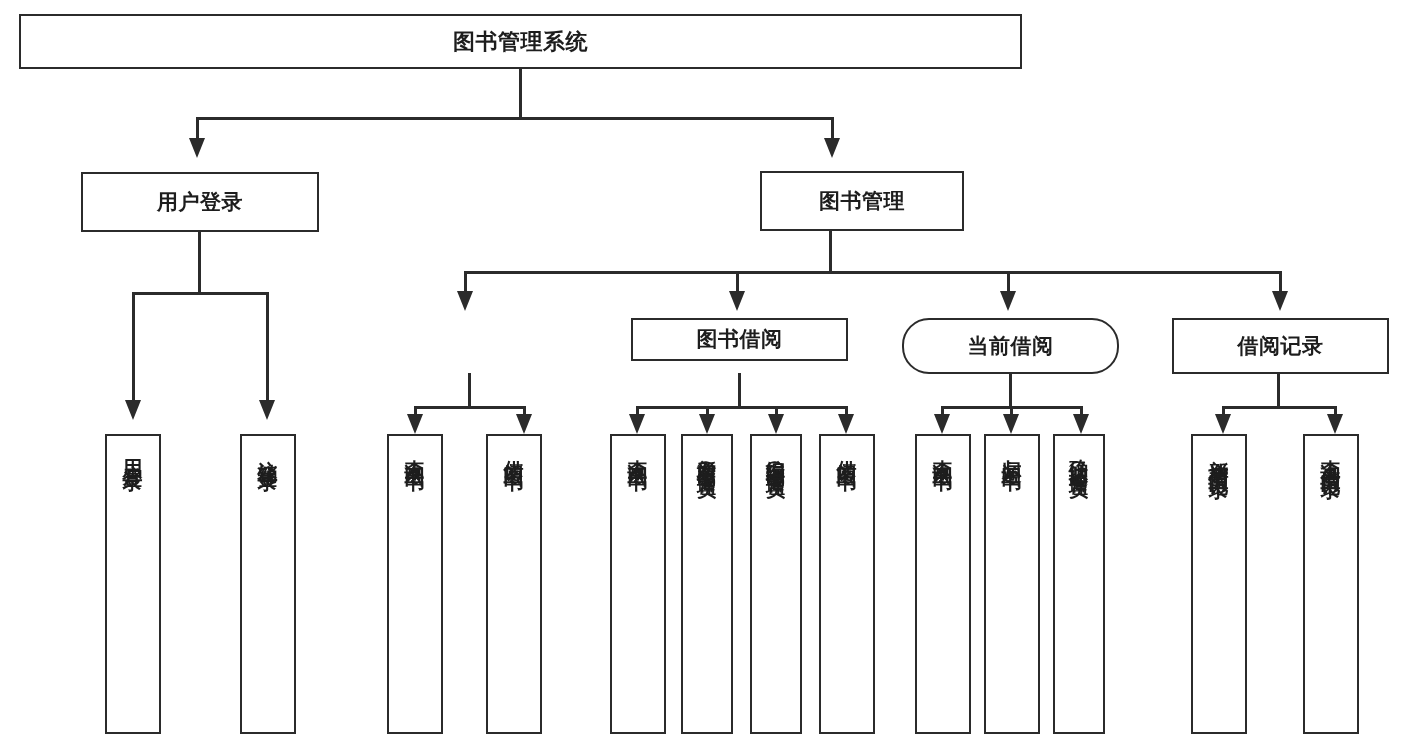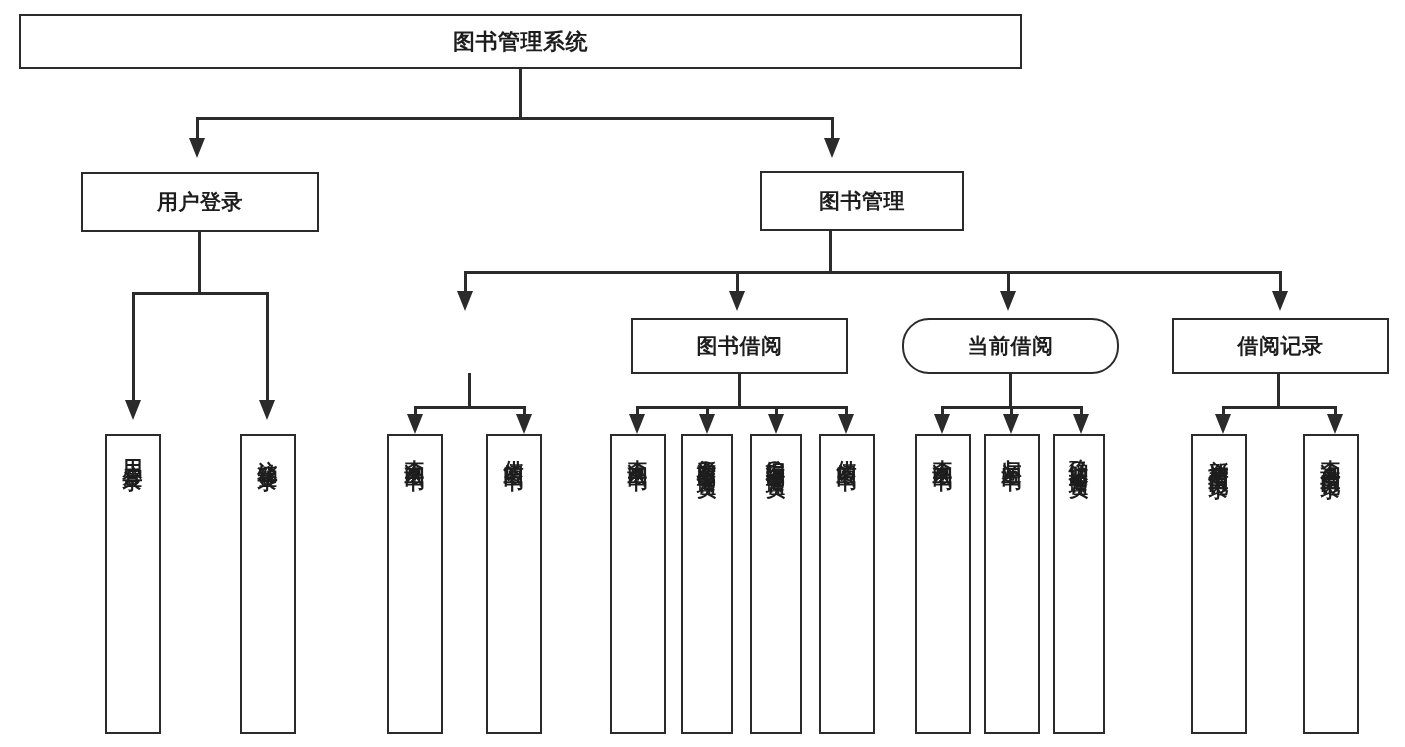--- a/index.html
+++ b/index.html
@@ -153,21 +153,21 @@
     <span class="label">图书管理系统</span>
   </div>
 
   <div class="node" style="left:81px; top:172px; width:238px; height:60px;">
     <span class="label">用户登录</span>
   </div>
   <div class="node" style="left:712px; top:171px; width:204px; height:60px;margin-left:48px;">
     <span class="label">图书管理</span>
   </div>
 
-  <div class="node" style="left:631px; top:318px; width:217px; height:56px;">
+  <div class="node" style="left:631px; top:318px; width:217px; height:43px;">
     <span class="label">图书借阅</span>
   </div>
   <div class="node" style="left:902px; top:318px; width:217px; height:56px;border-radius:27px;">
     <span class="label">当前借阅</span>
   </div>
   <div class="node" style="left:1172px; top:318px; width:217px; height:56px;align-items:center;">
     <span class="label">借阅记录</span>
   </div>
 
   <div class="node vert" style="left:105px; top:434px; width:56px; height:300px;">

